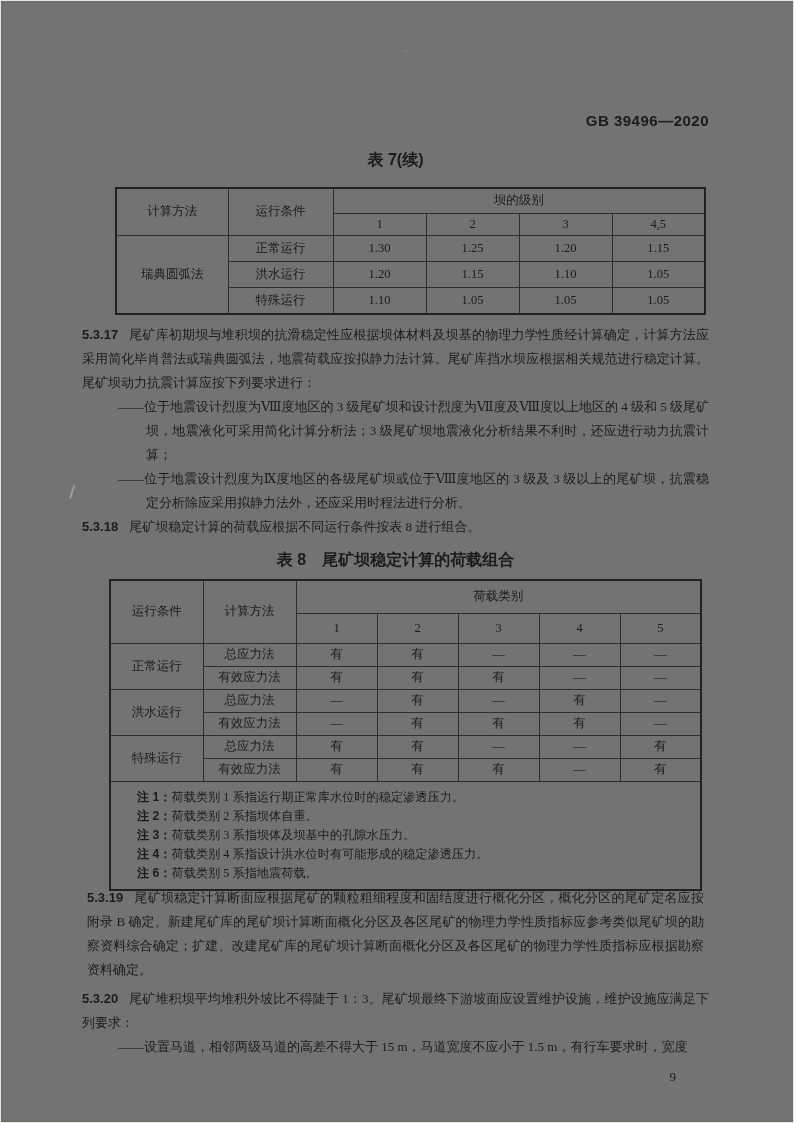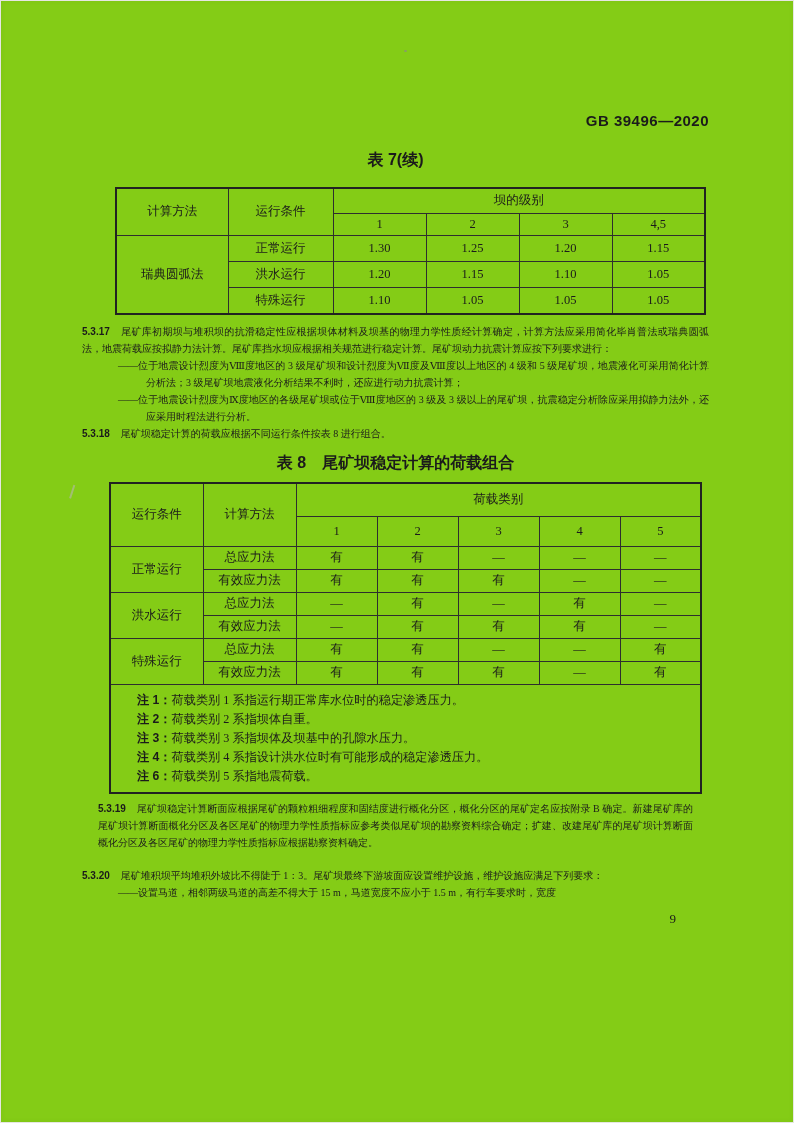--- a/index.html
+++ b/index.html
@@ -1,20 +1,20 @@
 <!DOCTYPE html>
 <html><head>
 <meta charset="utf-8">
 <style>
   html,body{margin:0;padding:0;background:#9a9a9a;}
   .page{
     position:relative;
     width:794px;height:1123px;
     margin:0 auto;
-    background:#84cc16;
+    background:#737373;
     box-shadow:inset 0 0 0 1px #e6e6e2, inset 0 0 6px rgba(0,0,0,.06);
     overflow:hidden;
     color:#1b1b1b;
     font-family:"Liberation Serif","DejaVu Serif",serif;
   }
   .content{position:absolute;left:82px;top:0;width:627px;}
 
   .gb-header{
     margin-top:112px;height:18px;
     text-align:right;
@@ -47,21 +47,21 @@
   .t8{margin-top:11px;margin-left:27px;width:591px;}
   .t8 .h1 td{height:32px;}
   .t8 .h2 td{height:29px;}
   .t8 .b td{height:22px;}
 
   .notes-cell{text-align:left !important;padding:6px 8px 6px 26px !important;}
   .note-line{font-size:12.2px;line-height:19px;white-space:nowrap;}
   .note-label{font-family:Liberation Sans, sans-serif;font-weight:bold;}
 
   .textblock{
-    font-size:10px;line-height:17px;
+    font-size:13px;line-height:24px;
     text-align:justify;
   }
   .block-a{margin-top:8px;}
   .block-b{margin-top:-10px;}
   .sec-num{
     font-family:"Liberation Sans","DejaVu Sans",sans-serif;
     font-weight:bold;margin-right:11px;
   }
   .bullet{padding-left:64px;text-indent:-28px;}
 
@@ -220,20 +220,20 @@
             <div class="note-line"><span class="note-label">注 2：</span><span>荷载类别 2 系指坝体自重。</span></div>
             <div class="note-line"><span class="note-label">注 3：</span><span>荷载类别 3 系指坝体及坝基中的孔隙水压力。</span></div>
             <div class="note-line"><span class="note-label">注 4：</span><span>荷载类别 4 系指设计洪水位时有可能形成的稳定渗透压力。</span></div>
             <div class="note-line"><span class="note-label">注 6：</span><span>荷载类别 5 系指地震荷载。</span></div>
           </td>
         </tr>
       </tbody>
     </table>
 
     <div class="textblock block-b">
-      <p style="margin:16px"><span class="sec-num">5.3.19</span><span>尾矿坝稳定计算断面应根据尾矿的颗粒粗细程度和固结度进行概化分区，概化分区的尾矿定名应按附录 B 确定。新建尾矿库的尾矿坝计算断面概化分区及各区尾矿的物理力学性质指标应参考类似尾矿坝的勘察资料综合确定；扩建、改建尾矿库的尾矿坝计算断面概化分区及各区尾矿的物理力学性质指标应根据勘察资料确定。</span></p>
+      <p style="margin:5px"><span class="sec-num">5.3.19</span><span>尾矿坝稳定计算断面应根据尾矿的颗粒粗细程度和固结度进行概化分区，概化分区的尾矿定名应按附录 B 确定。新建尾矿库的尾矿坝计算断面概化分区及各区尾矿的物理力学性质指标应参考类似尾矿坝的勘察资料综合确定；扩建、改建尾矿库的尾矿坝计算断面概化分区及各区尾矿的物理力学性质指标应根据勘察资料确定。</span></p>
       <p style="margin:0"><span class="sec-num">5.3.20</span><span>尾矿堆积坝平均堆积外坡比不得陡于 1：3。尾矿坝最终下游坡面应设置维护设施，维护设施应满足下列要求：</span></p>
       <div class="bullet">——设置马道，相邻两级马道的高差不得大于 15 m，马道宽度不应小于 1.5 m，有行车要求时，宽度</div>
     </div>
 
     <div class="page-num">9</div>
   </div>
 </div>
 
 </body></html>

